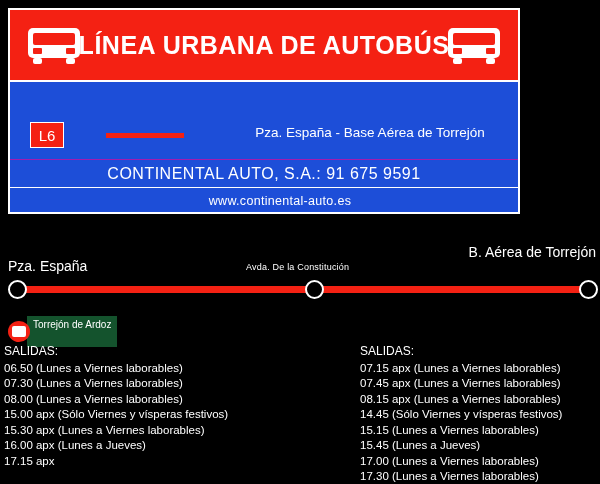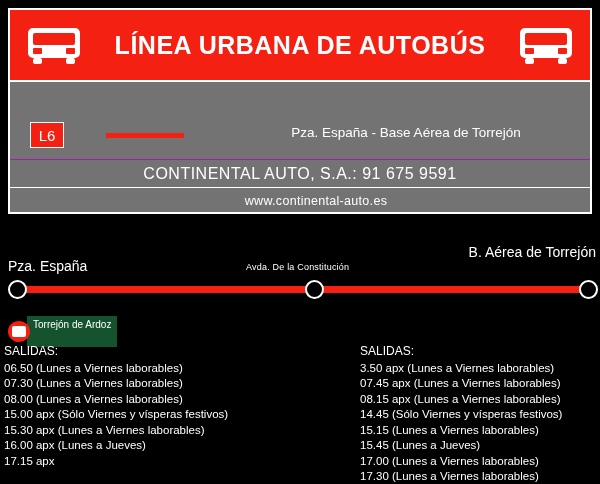--- a/index.html
+++ b/index.html
@@ -14,25 +14,25 @@
     overflow: hidden;
     font-family: "Liberation Sans", sans-serif;
     color: #ffffff;
   }
 
   
   .panel {
     position: absolute;
     left: 8px;
     top: 8px;
-    width: 584px;
+    width: 512px;
     height: 206px;
     border: 2px solid #ffffff;
     box-sizing: border-box;
-    background: #737373;
+    background: #1d4ed8;
   }
   .title-band {
     position: absolute;
     left: 0;
     top: 0;
     width: 100%;
     height: 72px;
     background: #f42113;
     border-bottom: 2px solid #ffffff;
     box-sizing: border-box;
@@ -328,21 +328,21 @@
   <div class="row">07.30 (Lunes a Viernes laborables)</div>
   <div class="row">08.00 (Lunes a Viernes laborables)</div>
   <div class="row">15.00 apx (Sólo Viernes y vísperas festivos)</div>
   <div class="row">15.30 apx (Lunes a Viernes laborables)</div>
   <div class="row">16.00 apx (Lunes a Jueves)</div>
   <div class="row">17.15 apx</div>
 </div>
 
 <div class="sched right">
   <div class="head">SALIDAS:</div>
-  <div class="row">3.50 apx (Lunes a Viernes laborables)</div>
+  <div class="row">07.15 apx (Lunes a Viernes laborables)</div>
   <div class="row">07.45 apx (Lunes a Viernes laborables)</div>
   <div class="row">08.15 apx (Lunes a Viernes laborables)</div>
   <div class="row">14.45 (Sólo Viernes y vísperas festivos)</div>
   <div class="row">15.15 (Lunes a Viernes laborables)</div>
   <div class="row">15.45 (Lunes a Jueves)</div>
   <div class="row">17.00 (Lunes a Viernes laborables)</div>
   <div class="row">17.30 (Lunes a Viernes laborables)</div>
 </div>
 
 </body></html>

